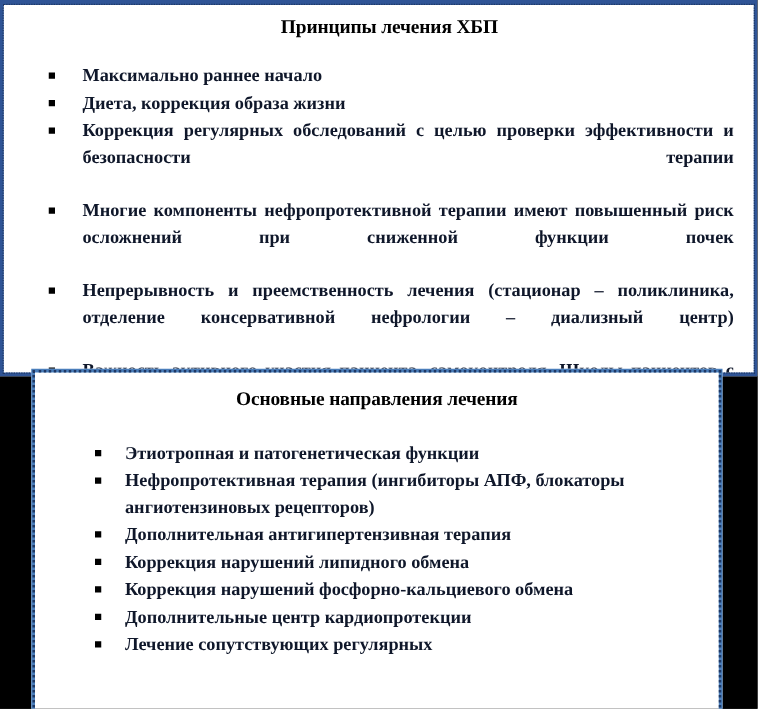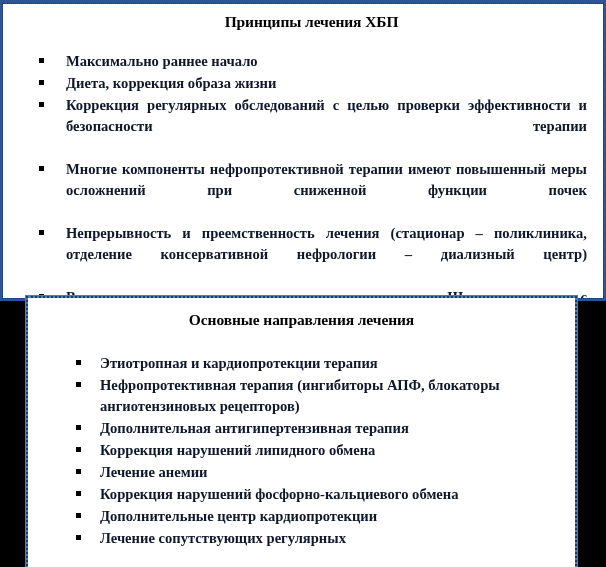--- a/index.html
+++ b/index.html
@@ -131,57 +131,53 @@
         <li class="no-justify">
           <span class="bullet-marker"></span>
           <span class="bullet-text">Диета, коррекция образа жизни</span>
         </li>
         <li>
           <span class="bullet-marker"></span>
           <span class="bullet-text">Коррекция регулярных обследований с целью проверки эффективности и безопасности терапии</span>
         </li>
         <li>
           <span class="bullet-marker"></span>
-          <span class="bullet-text">Многие компоненты нефропротективной терапии имеют повышенный меры осложнений при сниженной функции почек</span>
+          <span class="bullet-text">Многие компоненты нефропротективной терапии имеют повышенный риск осложнений при сниженной функции почек</span>
         </li>
         <li>
           <span class="bullet-marker"></span>
           <span class="bullet-text">Непрерывность и преемственность лечения (стационар – поликлиника, отделение консервативной нефрологии – диализный центр)</span>
         </li>
         <li>
           <span class="bullet-marker"></span>
           <span class="bullet-text">Важность активного участия пациента, самоконтроля. Школы пациентов с ХБП</span>
         </li>
       </ul>
   </div>
 </div>
 
 <div id="panel-directions">
   <div class="panel-inner">
     <div class="slide-title">Основные направления лечения</div>
     <ul class="bullets" id="directions-list">
         <li>
           <span class="bullet-marker"></span>
-          <span class="bullet-text">Этиотропная и кардиопротекции терапия</span>
+          <span class="bullet-text">Этиотропная и патогенетическая функции</span>
         </li>
         <li>
           <span class="bullet-marker"></span>
           <span class="bullet-text">Нефропротективная терапия (ингибиторы АПФ, блокаторы ангиотензиновых рецепторов)</span>
         </li>
         <li>
           <span class="bullet-marker"></span>
           <span class="bullet-text">Дополнительная антигипертензивная терапия</span>
         </li>
         <li>
           <span class="bullet-marker"></span>
           <span class="bullet-text">Коррекция нарушений липидного обмена</span>
-        </li>
-        <li>
-          <span class="bullet-marker"></span>
-          <span class="bullet-text">Лечение анемии</span>
         </li>
         <li>
           <span class="bullet-marker"></span>
           <span class="bullet-text">Коррекция нарушений фосфорно-кальциевого обмена</span>
         </li>
         <li>
           <span class="bullet-marker"></span>
           <span class="bullet-text">Дополнительные центр кардиопротекции</span>
         </li>
         <li>

